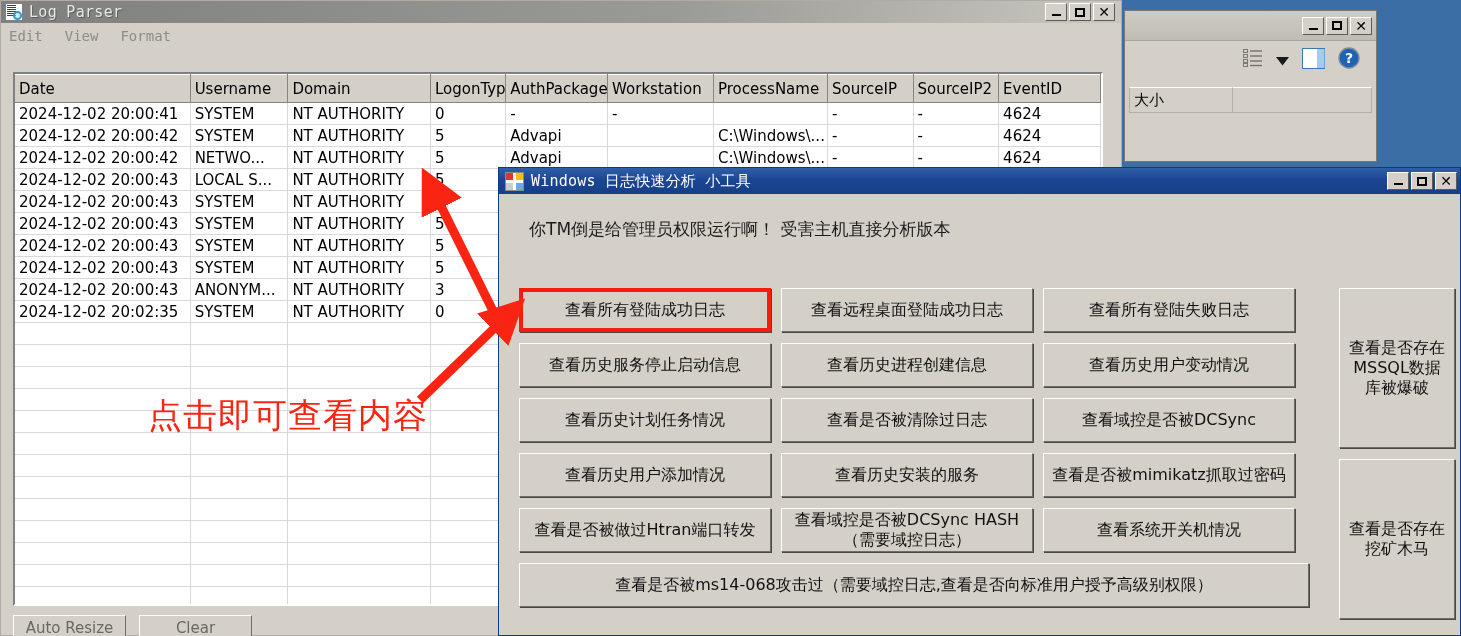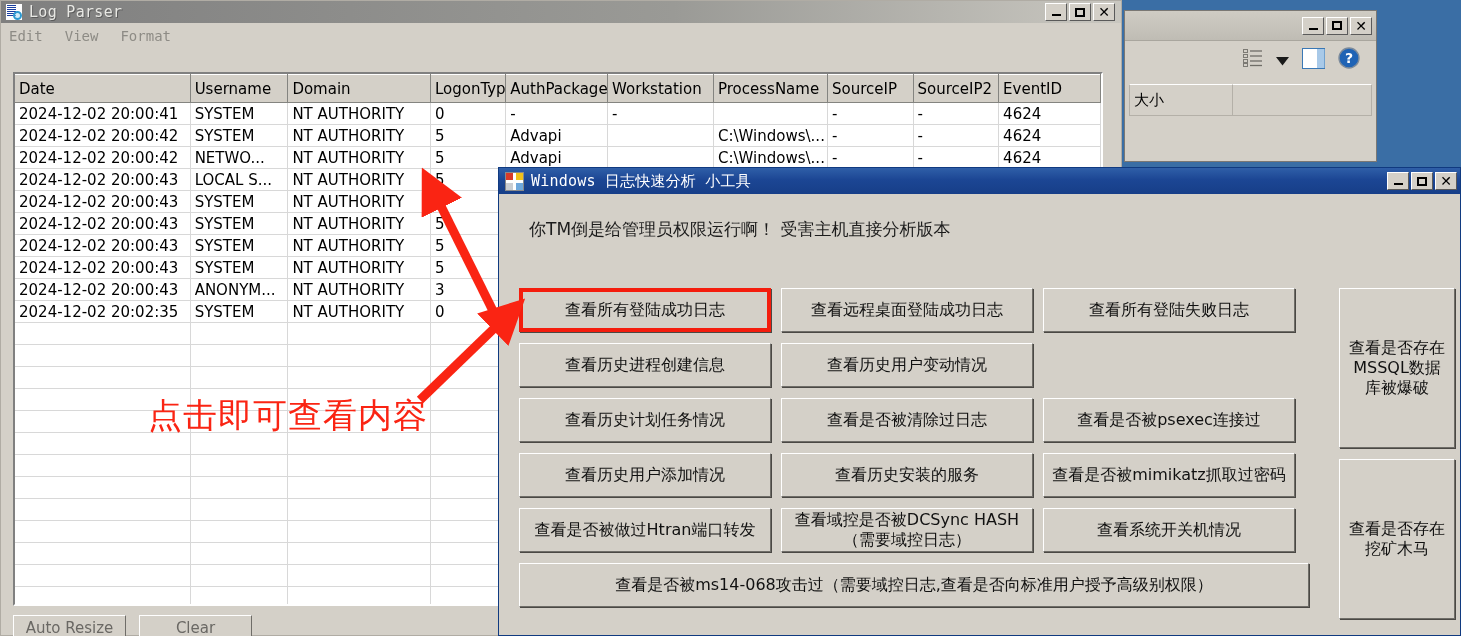--- a/index.html
+++ b/index.html
@@ -220,21 +220,21 @@
   }
   .exp-colhdr {
     height: 30px;
     display: flex;
     align-items: center;
     margin-top: 6px;
     padding: 0 4px;
     box-sizing: border-box;
   }
   .exp-col {
-    height: 32px;
+    height: 26px;
     background: #d4d0c8;
     border: 1px solid #b4b0a8;
     border-top-color: #ffffff;
     box-sizing: border-box;
     display: flex; align-items: center;
     padding-left: 4px;
     font-size: 15px;
     color: #000;
   }
 
@@ -757,27 +757,28 @@
     </div>
     <div class="tool-body">
       <div class="tool-subtitle">你TM倒是给管理员权限运行啊！  受害主机直接分析版本</div>
       <div class="btn-grid" id="btn-grid">
           <div class="btn-row">
             <div class="tbtn w1 highlighted">查看所有登陆成功日志</div>
             <div class="tbtn w1">查看远程桌面登陆成功日志</div>
             <div class="tbtn w1">查看所有登陆失败日志</div>
           </div>
           <div class="btn-row">
+            <div class="tbtn w1">查看历史服务停止启动信息</div>
             <div class="tbtn w1">查看历史进程创建信息</div>
             <div class="tbtn w1">查看历史用户变动情况</div>
           </div>
           <div class="btn-row">
             <div class="tbtn w1">查看历史计划任务情况</div>
             <div class="tbtn w1">查看是否被清除过日志</div>
-            <div class="tbtn w1">查看是否被psexec连接过</div>
+            <div class="tbtn w1">查看域控是否被DCSync</div>
           </div>
           <div class="btn-row">
             <div class="tbtn w1">查看历史用户添加情况</div>
             <div class="tbtn w1">查看历史安装的服务</div>
             <div class="tbtn w1">查看是否被mimikatz抓取过密码</div>
           </div>
           <div class="btn-row">
             <div class="tbtn w1">查看是否被做过Htran端口转发</div>
             <div class="tbtn w1">查看域控是否被DCSync HASH（需要域控日志）</div>
             <div class="tbtn w1">查看系统开关机情况</div>

